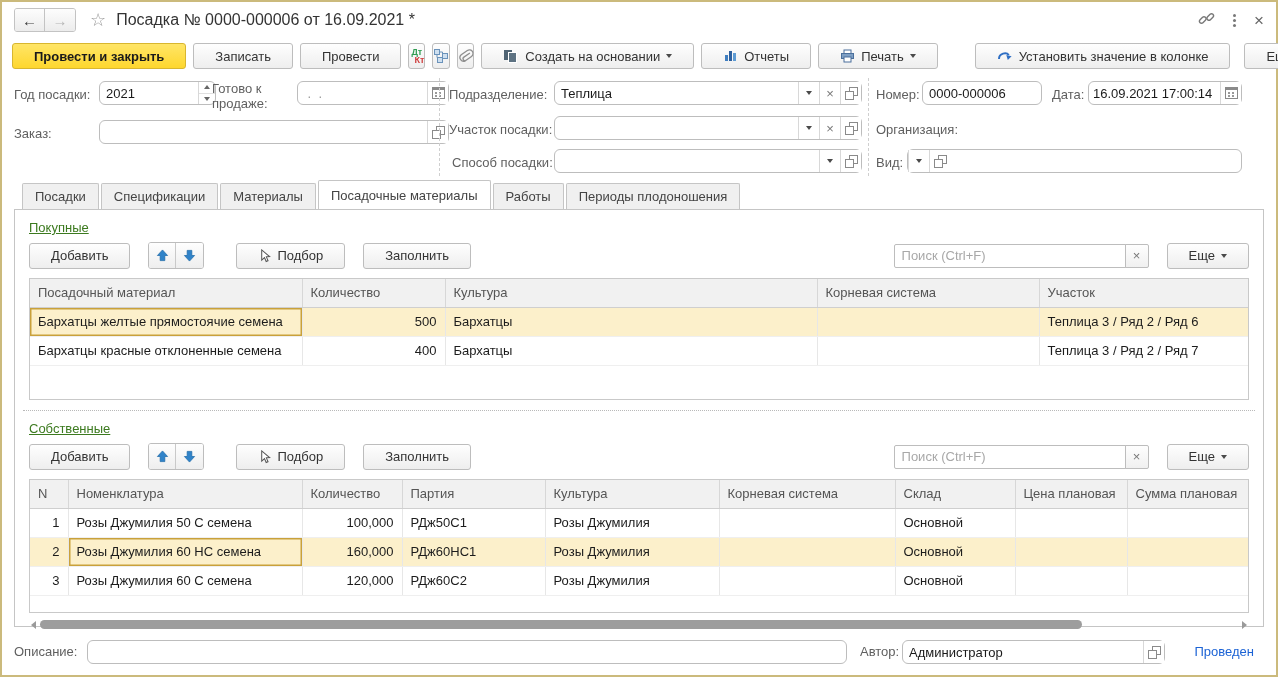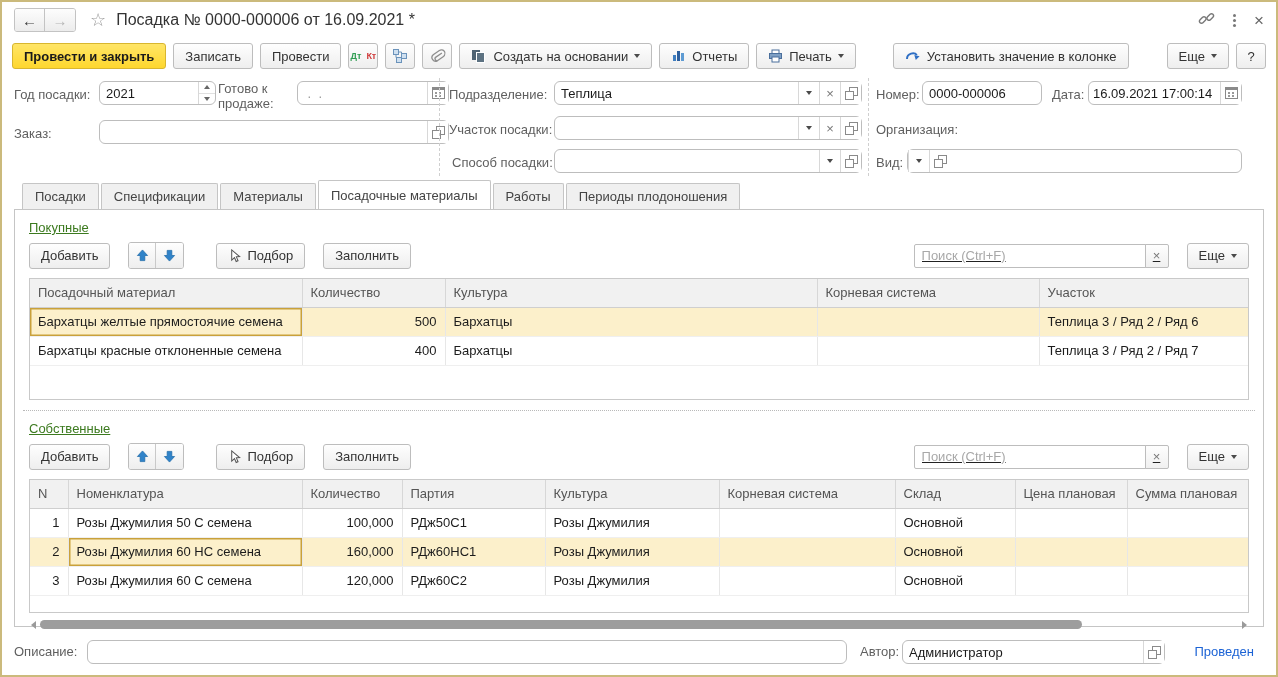--- a/index.html
+++ b/index.html
@@ -17,27 +17,27 @@
   .star { font-size:18px; color:#9a9a9a; margin:0 10px 0 14px; }
   .wtitle { font-size:16px; color:#333; white-space:nowrap; }
   .tright { margin-left:auto; display:flex; align-items:center; gap:18px; }
   .kebab { width:3px; height:13px; position:relative; }
   .kebab::before { content:""; position:absolute; top:0; left:0; width:3px; height:3px; border-radius:50%;
     background:#787878; box-shadow:0 5px 0 #787878, 0 10px 0 #787878; }
   .closex { font-size:17px; color:#666; line-height:1; cursor:pointer; }
 
   
   .toolbar { position:absolute; left:0; right:0; top:36px; height:36px; display:flex; align-items:center; gap:7px; padding:0 10px; }
-  .btn { height:26px; display:inline-flex; align-items:center; justify-content:center; gap:6px; padding:0 11px;
+  .btn { height:26px; display:inline-flex; align-items:center; justify-content:center; gap:6px; padding:0 21px;
     background:linear-gradient(#fefefe,#eeeeee); border:1px solid #bdbdbd; border-radius:3px; color:#333;
     white-space:nowrap; cursor:pointer; font-size:13px; }
   .btn.primary { background:linear-gradient(#ffe567,#fed72e); border-color:#d8b62f; font-weight:bold; color:#1a1a1a; }
   .btn.icon-only { width:30px; padding:0; }
   .caret { width:0; height:0; border-left:3.5px solid transparent; border-right:3.5px solid transparent; border-top:4px solid #4a4a4a; }
-  .dtkt { display:flex; flex-direction:row; line-height:8px; font-size:9px; font-weight:bold; }
+  .dtkt { display:flex; flex-direction:column; line-height:8px; font-size:9px; font-weight:bold; }
   .dtkt .dt { color:#2f9d52; }
   .dtkt .kt { color:#cf3b3b; padding-left:5px; }
   .spacerflex { flex:1; }
 
   
   .fields { position:absolute; left:0; right:0; top:72px; height:106px; }
   .fields .lbl { position:absolute; color:#5f5f5f; line-height:15px; }
   .fld { position:absolute; height:24px; display:flex; align-items:stretch; border:1px solid #bdbdbd; border-radius:6px; background:#fff; }
   .fld input { border:none; outline:none; flex:1; min-width:0; padding:0 6px; font:13px "Liberation Sans","DejaVu Sans",sans-serif; color:#1a1a1a; background:transparent; }
   .fld input.dim { color:#9a9a9a; }
@@ -64,21 +64,21 @@
 
   
   .panel { position:absolute; left:12px; right:12px; top:207px; height:418px; border:1px solid #c5c5c5; background:#fff;
     padding:10px 14px 0; z-index:2; }
   .sec-link { display:inline-block; color:#3c7a1f; text-decoration:underline; margin-bottom:7px; cursor:pointer; }
   .sec-toolbar { display:flex; align-items:center; gap:18px; height:27px; margin-bottom:9px; }
   .updown { display:flex; border:1px solid #bdbdbd; border-radius:3px; overflow:hidden; }
   .updown .ub { width:27px; height:25px; display:flex; align-items:center; justify-content:center;
     background:linear-gradient(#fefefe,#eeeeee); border:none; cursor:pointer; }
   .updown .ub:first-child { border-right:1px solid #c9c9c9; }
-  .search { display:flex; align-items:center;text-decoration:underline; }
+  .search { display:flex; align-items:center; }
   .search input { width:232px; height:24px; border:1px solid #bdbdbd; border-radius:2px 0 0 2px; padding:0 7px;
     font:13px "Liberation Sans","DejaVu Sans",sans-serif; }
   .search input::placeholder { color:#a8a8a8; }
   .search .clr { width:24px; height:24px; margin-left:-1px; border:1px solid #bdbdbd; border-radius:0 2px 2px 0;
     background:linear-gradient(#fefefe,#f0f0f0); color:#777; cursor:pointer; font-size:13px; }
 
   .tblwrap { border:1px solid #c9c9c9; background:#fff; overflow:hidden; }
   .tblwrap.t1 { height:122px; }
   .tblwrap.t2 { height:134px; }
   table { width:100%; border-collapse:collapse; table-layout:fixed; }
@@ -202,21 +202,21 @@
       <input value="2021" style="">
       <span class="spin">
           <i>
             <span class="tri-up"></span>
           </i>
           <i>
             <span class="tri-dn"></span>
           </i>
         </span>
     </div>
-    <span class="lbl" style="left:216px;top:7px;width:64px">Готово к продаже:</span>
+    <span class="lbl" style="left:210px;top:7px;width:64px">Готово к продаже:</span>
     <div class="fld" style="left:295px;top:7px;width:152px">
       <input class="dim" value=" .  ." style="">
       <span class="seg">
           <span class="cal-ico"></span>
         </span>
     </div>
     <span class="lbl" style="left:12px;top:52px">Заказ:</span>
     <div class="fld" style="left:97px;top:46px;width:350px">
       <input value="" style="">
       <span class="seg">

